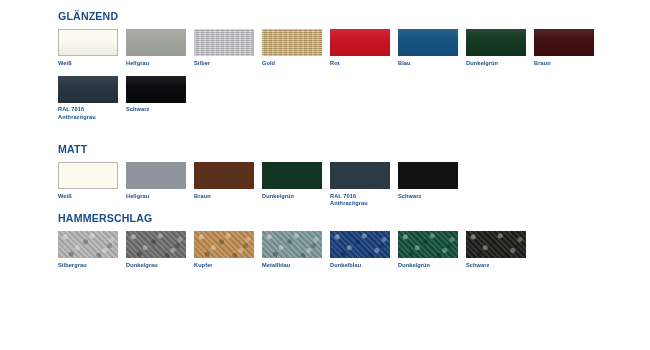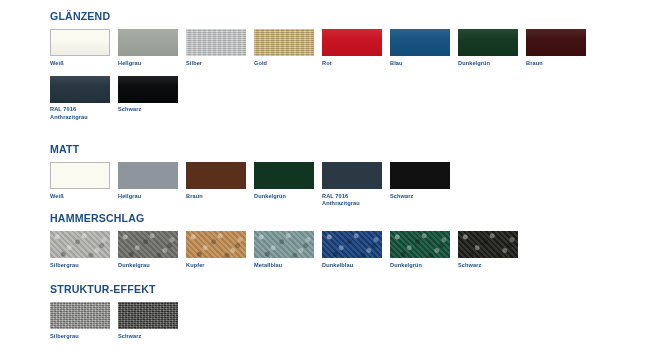--- a/index.html
+++ b/index.html
@@ -15,21 +15,21 @@
   }
   #palette {
     position: relative;
     width: 650px;
     height: 350px;
     padding: 0;
     box-sizing: border-box;
   }
   .section {
     position: absolute;
-    left: 50px;
+    left: 58px;
   }
   .section-title {
     font-family: "Liberation Sans", sans-serif;
     font-weight: bold;
     font-size: 11.5px;
     letter-spacing: 0.2px;
     color: #1a4c86;
     transform: scaleX(0.92);
     transform-origin: left center;
     white-space: nowrap;
@@ -277,32 +277,13 @@
             <div class="chip-label" style="color: rgb(26, 76, 134);">RAL 7016
 Anthrazitgrau</div>
           </div>
           <div class="swatch-cell">
             <div class="chip" style="background: rgb(16, 17, 16);"></div>
             <div class="chip-label" style="color: rgb(26, 76, 134);">Schwarz</div>
           </div>
         </div>
       </div>
     </div>
-    <div class="section" style="top: 283px;">
-      <div class="section-title" style="color: rgb(26, 76, 134);">STRUKTUR-EFFEKT</div>
-      <div class="swatch-rows">
-        <div class="swatch-row">
-          <div class="swatch-cell">
-            <div class="chip" style="background: rgb(154, 154, 153);">
-              <div class="chip-tex tex-struktur"></div>
-            </div>
-            <div class="chip-label" style="color: rgb(26, 76, 134);">Silbergrau</div>
-          </div>
-          <div class="swatch-cell">
-            <div class="chip" style="background: rgb(58, 58, 56);">
-              <div class="chip-tex tex-struktur"></div>
-            </div>
-            <div class="chip-label" style="color: rgb(26, 76, 134);">Schwarz</div>
-          </div>
-        </div>
-      </div>
-    </div>
   </div>
 
 </body></html>

